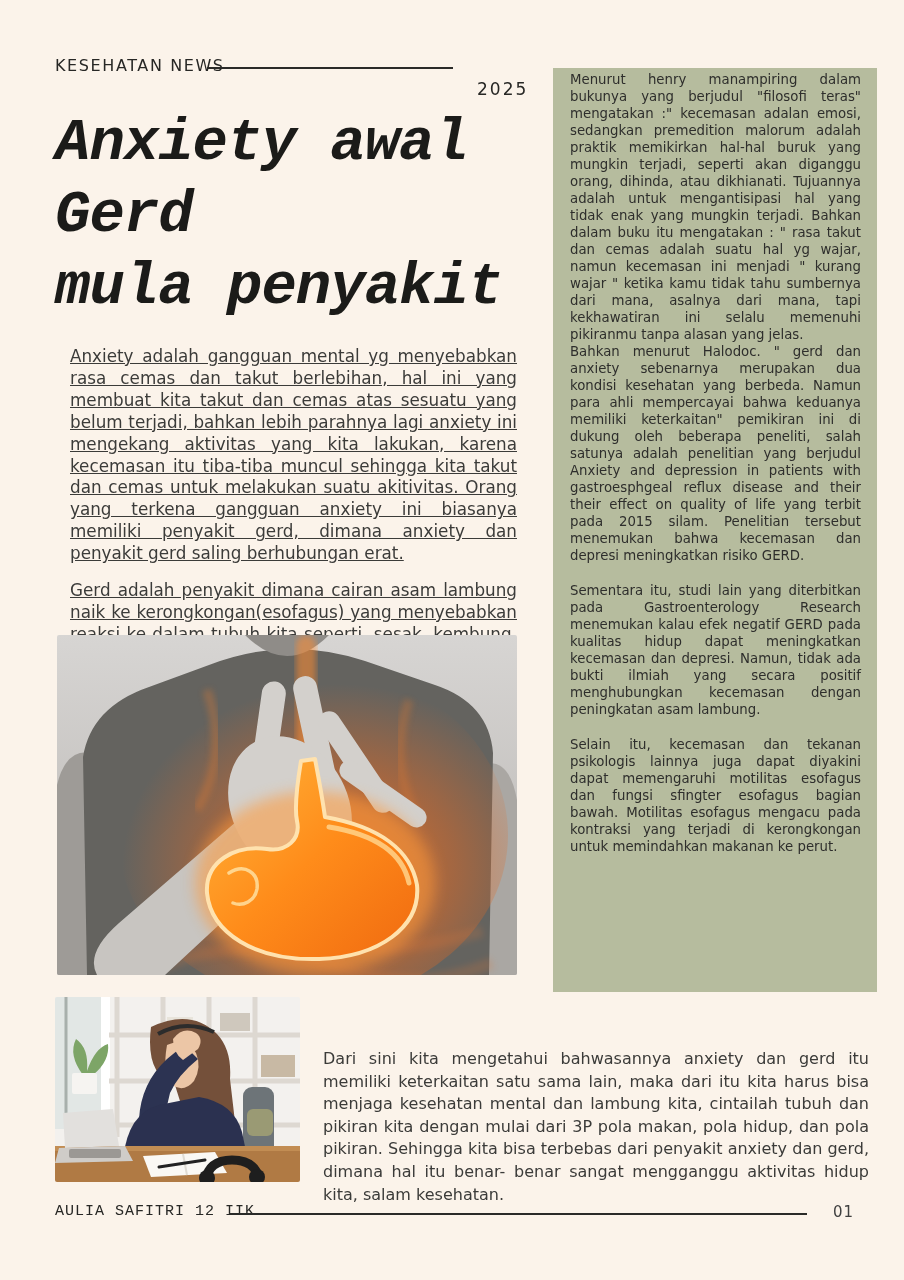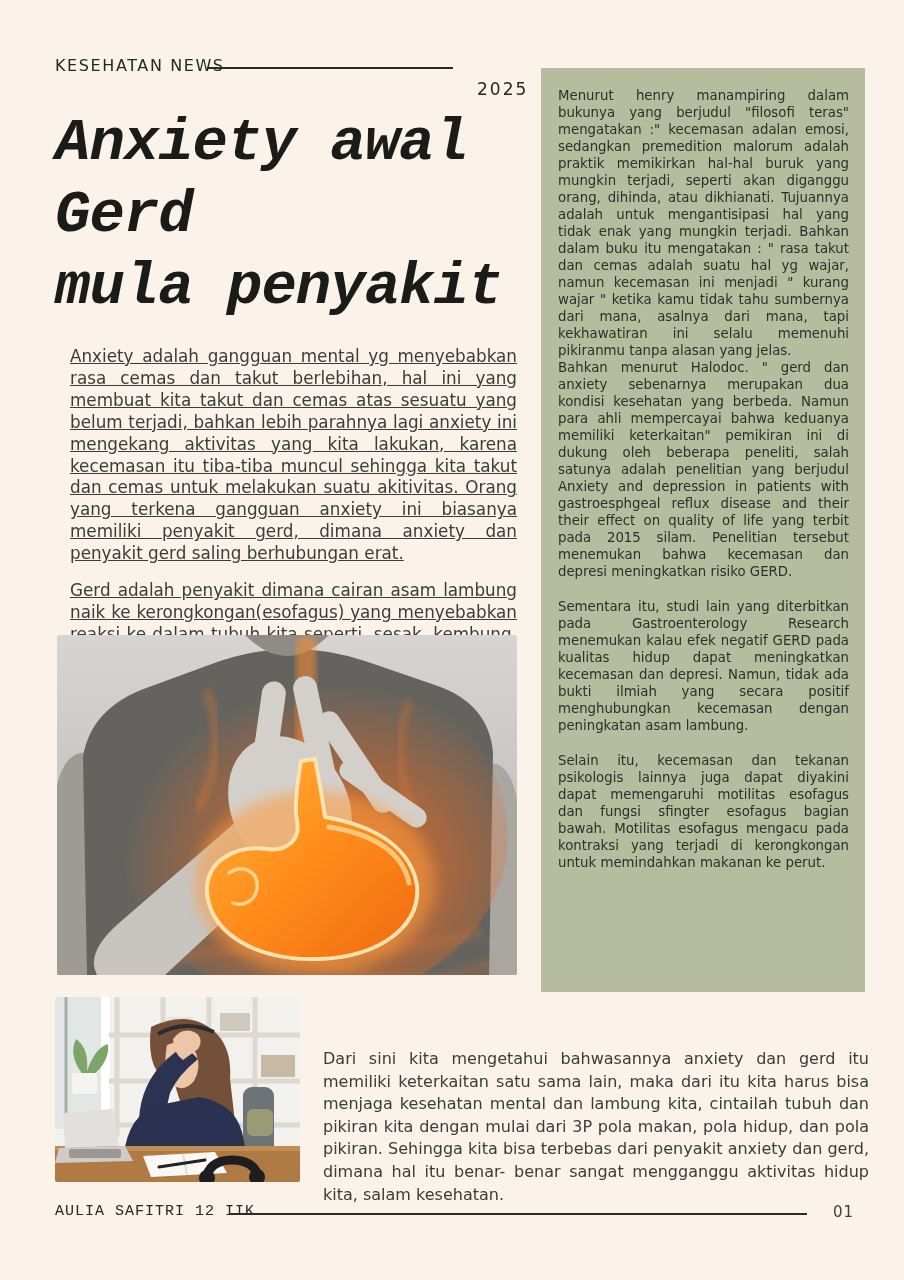--- a/index.html
+++ b/index.html
@@ -45,24 +45,24 @@
     position:absolute;left:57px;top:635px;width:460px;height:340px;
     margin:0;border-radius:2px;overflow:hidden;
   }
   .fig-woman{
     position:absolute;left:55px;top:997px;width:245px;height:185px;
     margin:0;border-radius:2px;overflow:hidden;
   }
   figure svg{display:block;}
   
   .panel{
-    position:absolute;left:541px;top:68px;width:324px;height:924px;
+    position:absolute;left:553px;top:68px;width:324px;height:924px;
     background:#b6bc9e;
     box-sizing:border-box;
-    padding:19px 16px 14px 17px;
+    padding:3px 16px 14px 17px;
     overflow:hidden;
   }
   .panel p{
     margin:0 0 18px 0;
     font-size:13.3px;line-height:17px;
     text-align:justify;color:#2e2e2c;
   }
   .panel p.tight{margin-bottom:0;}
   .panel p:last-child{margin-bottom:0;}
   

